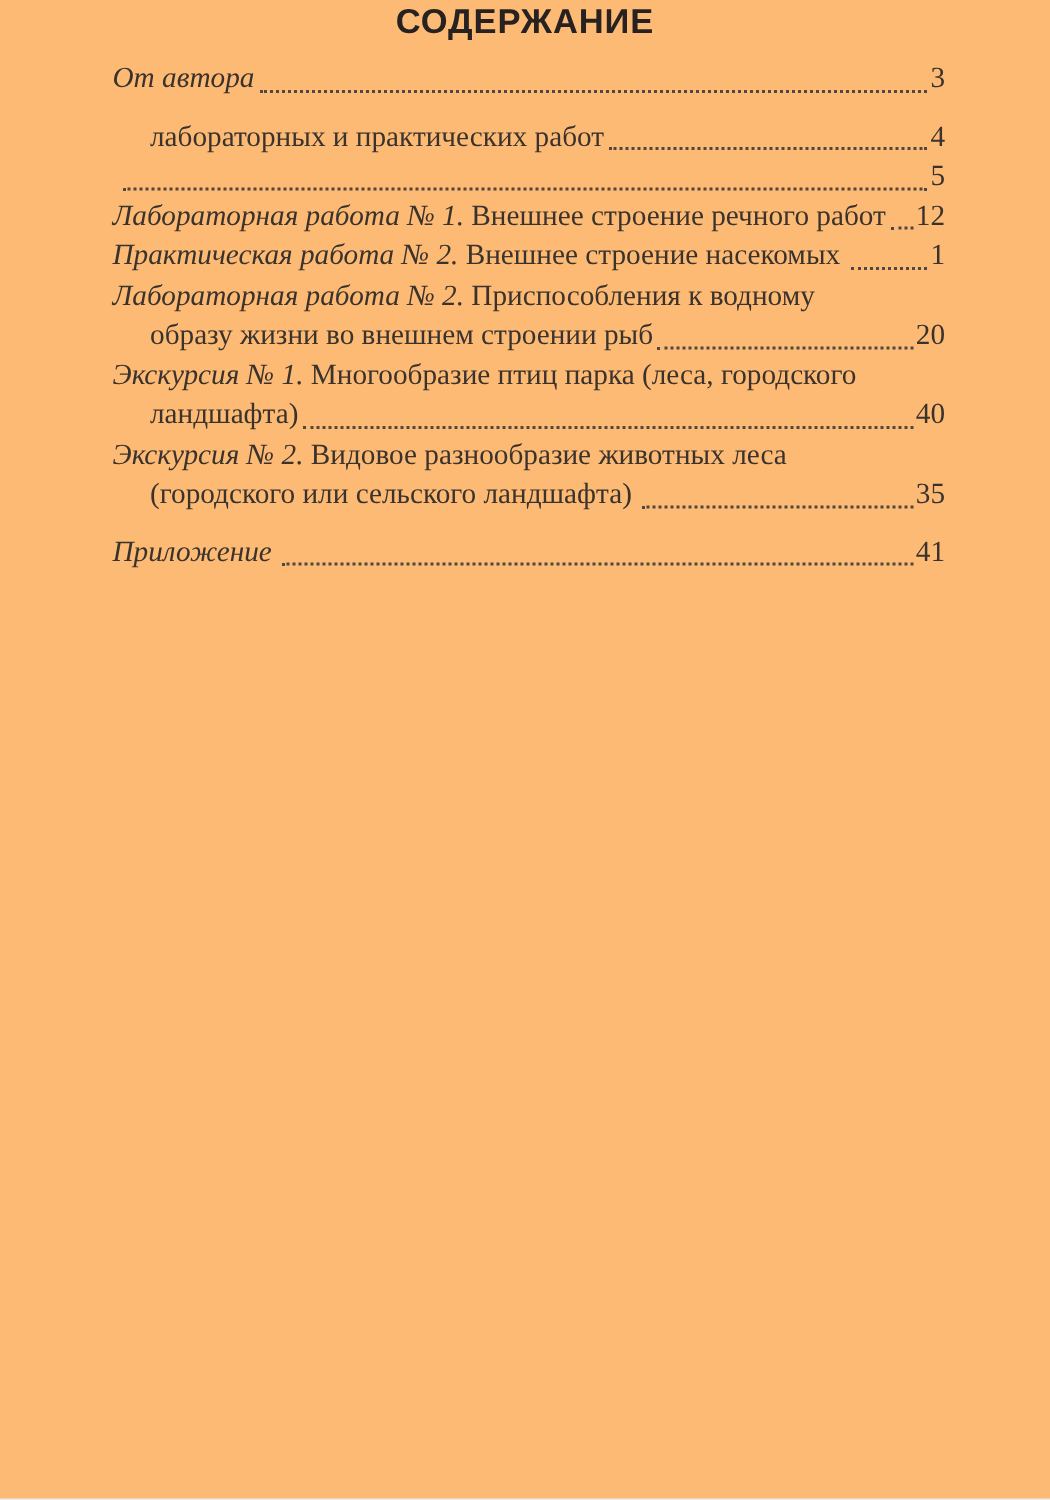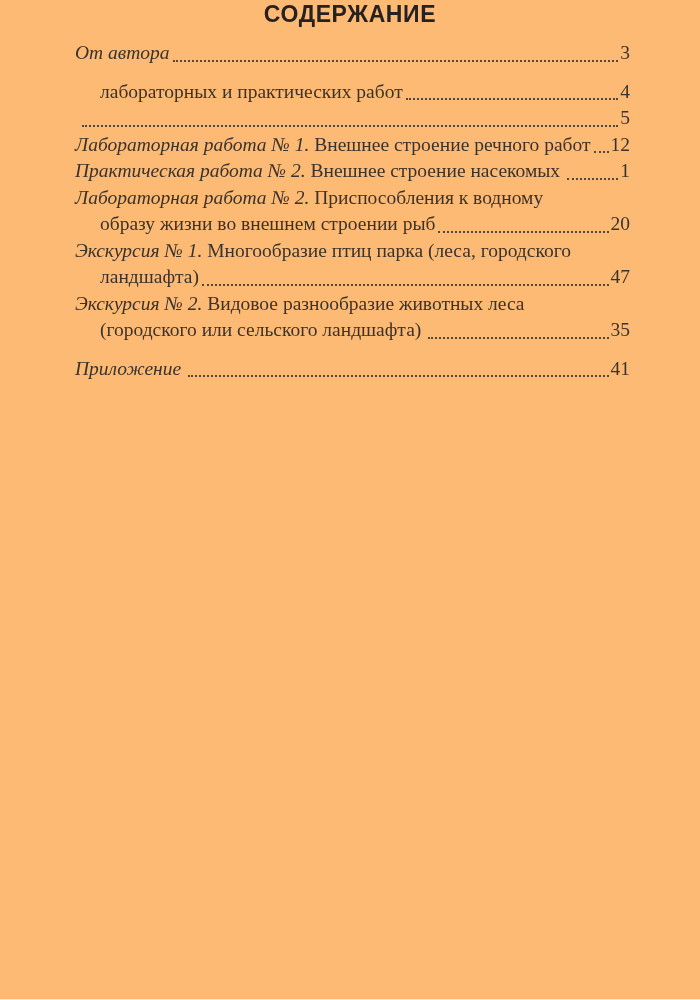--- a/index.html
+++ b/index.html
@@ -104,21 +104,21 @@
     </div>
 
 
     <div class="entry">
       <div class="line">
         <span class="text"><span class="lead">Экскурсия № 1.</span> <span>Многообразие птиц парка (леса, городского</span></span>
       </div>
       <div class="line line2">
         <span class="text">ландшафта)</span>
         <span class="leader"></span>
-        <span class="page-num">47</span>
+        <span class="page-num">40</span>
       </div>
     </div>
 
     <div class="entry">
       <div class="line">
         <span class="text"><span class="lead">Экскурсия № 2.</span> <span>Видовое разнообразие животных леса</span></span>
       </div>
       <div class="line line2">
         <span class="text">(городского или сельского ландшафта)</span>
         <span class="leader sp"></span>

